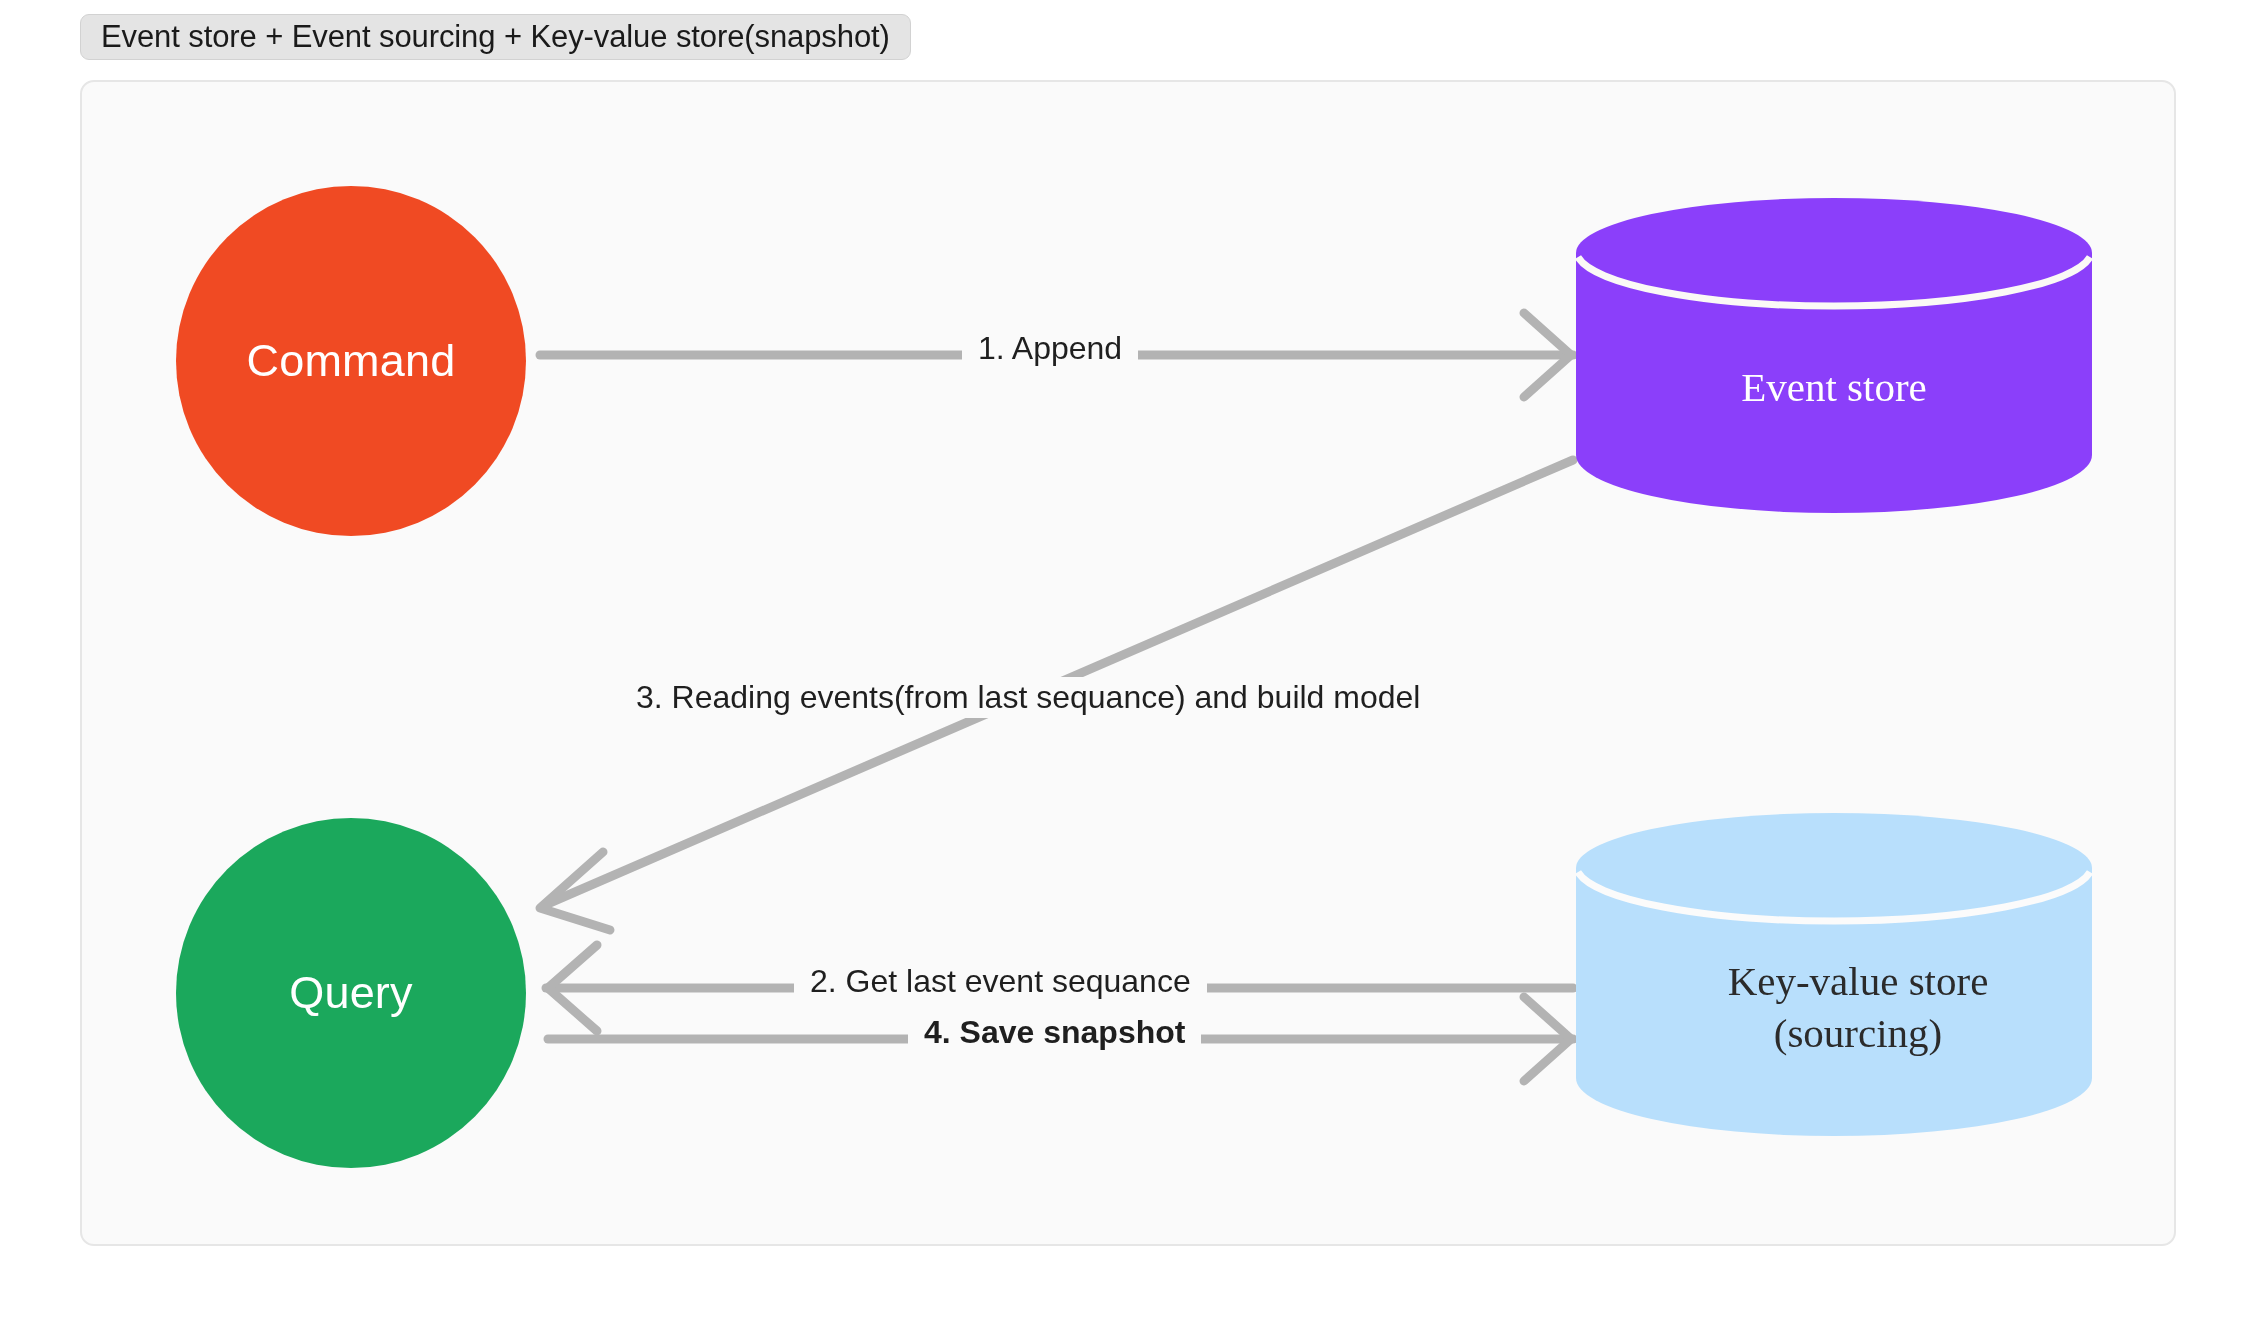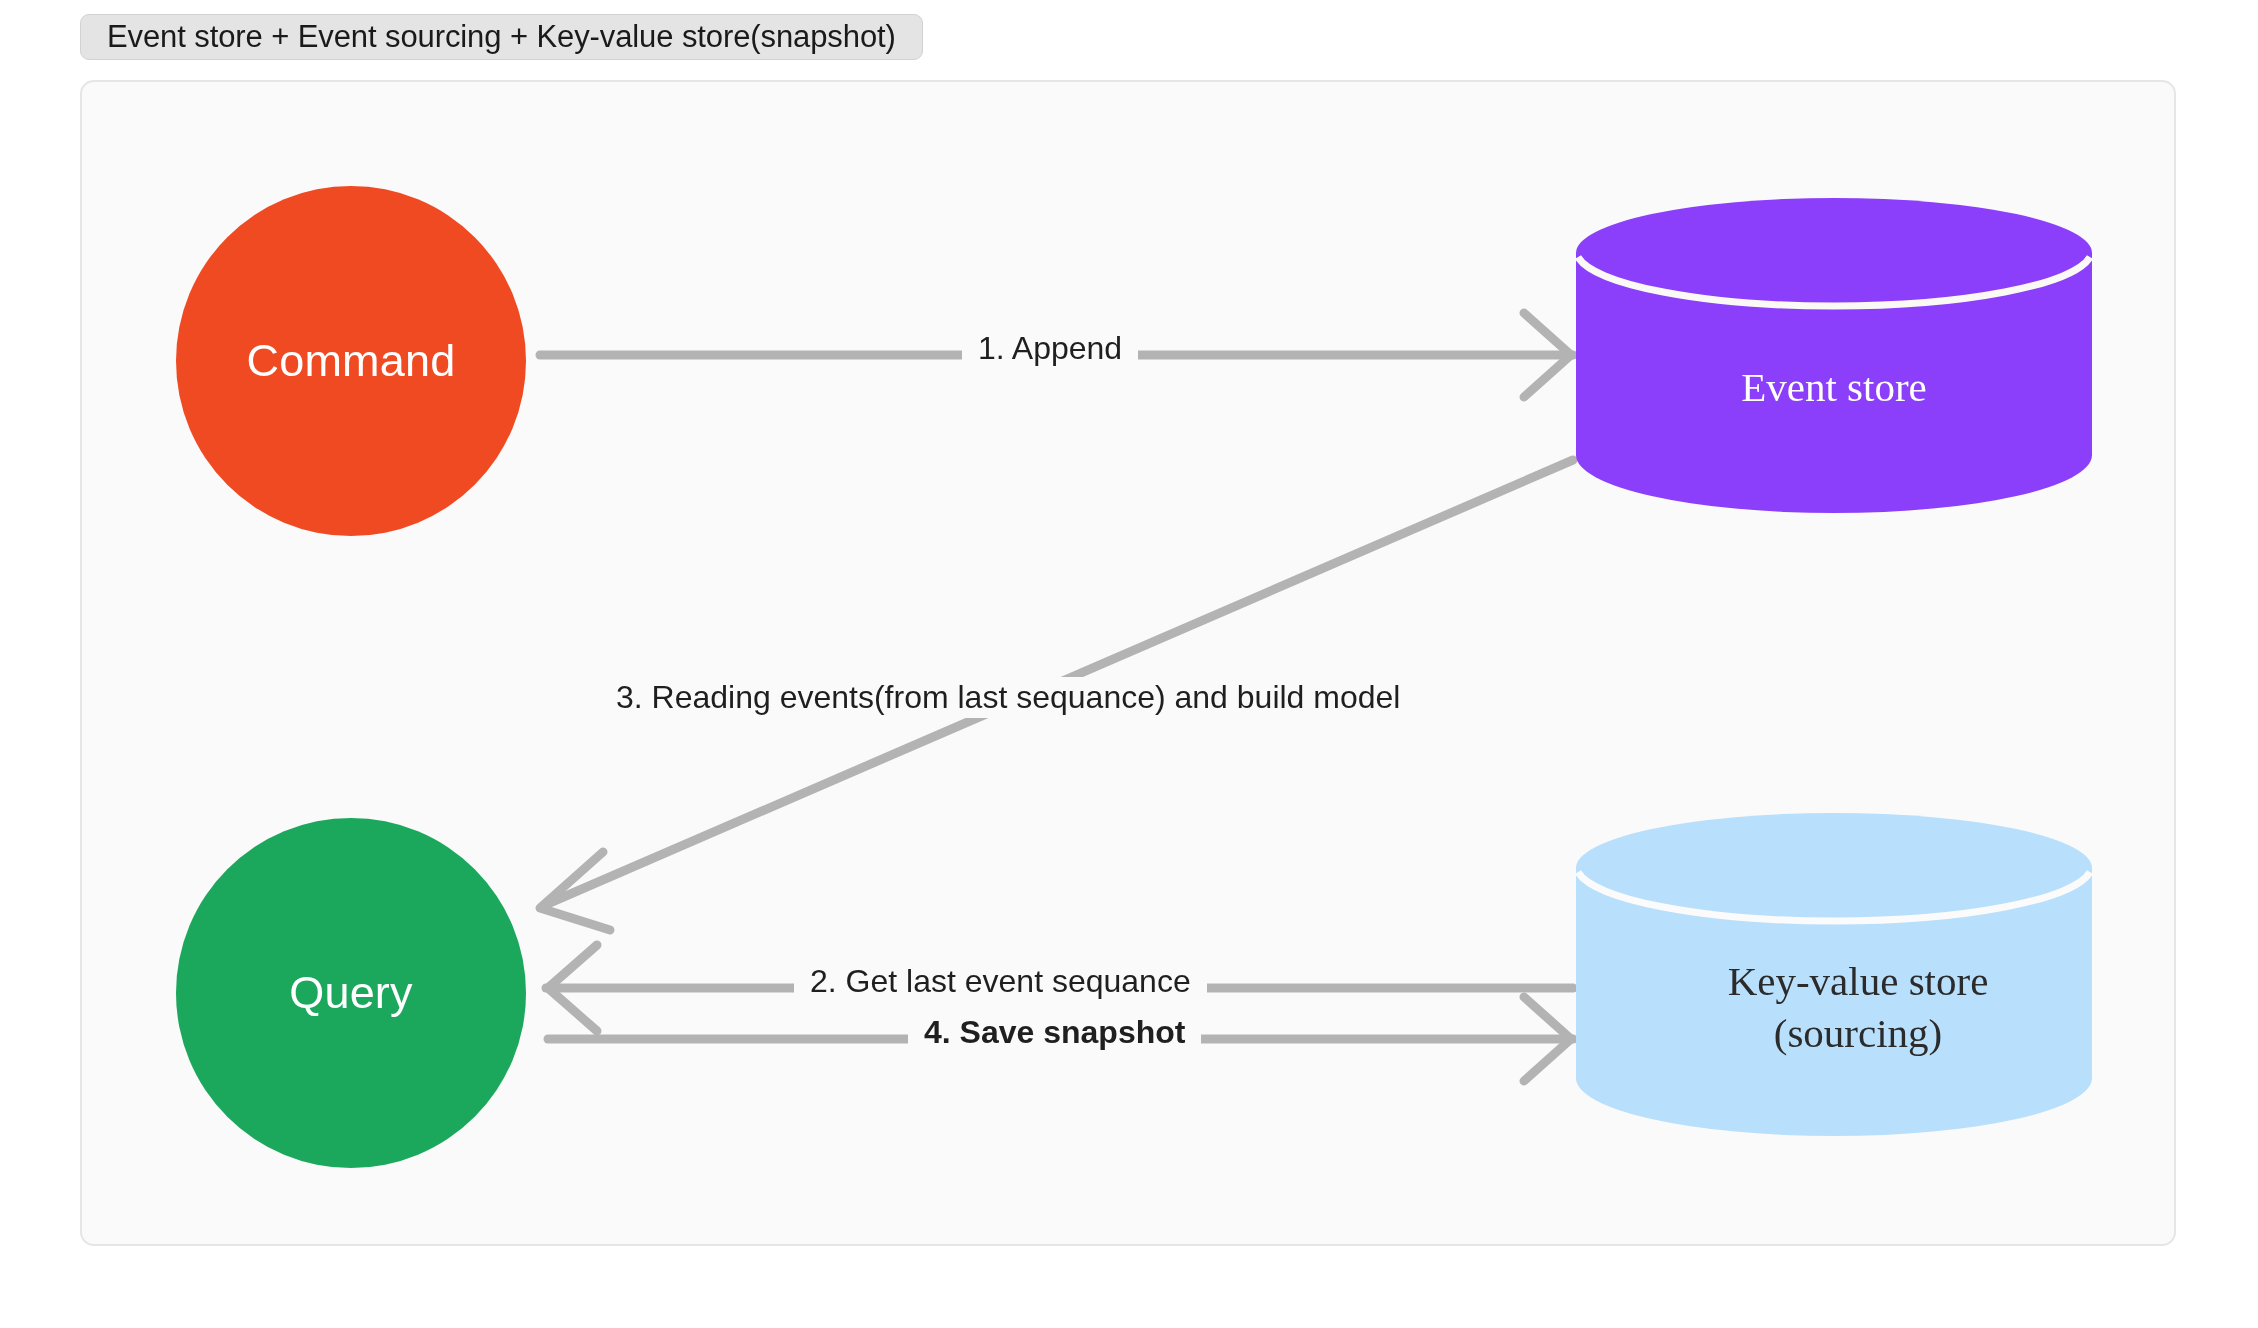--- a/index.html
+++ b/index.html
@@ -17,21 +17,21 @@
   }
 
   
   #title-badge {
     position: absolute;
     left: 80px;
     top: 14px;
     height: 46px;
     display: flex;
     align-items: center;
-    padding: 0 26px;
+    padding: 0 20px;
     background: #e4e4e4;
     border: 1px solid #d2d2d2;
     border-radius: 9px;
     box-sizing: border-box;
     z-index: 8;
   }
   #title-badge span {
     font-size: 31px;
     color: #1a1a1a;
     letter-spacing: -0.1px;
@@ -151,21 +151,21 @@
     z-index: 6;
     background: #fafafa;
     color: #1f1f1f;
     font-size: 32px;
     white-space: nowrap;
     padding: 2px 16px;
     box-sizing: border-box;
     text-align: right;
   }
   #label-append      { left: 962px;  top: 328px;  }
-  #label-reading     { left: 600px;  top: 677px;  }
+  #label-reading     { left: 620px;  top: 677px;  }
   #label-get-last    { left: 794px;  top: 961px;  }
   #label-save-snap   { left: 908px;  top: 1012px; font-weight: bold; }
 </style>
 </head>
 <body>
 
 <div id="page">
 
   <div id="title-badge">
     <span>Event store + Event sourcing + Key-value store(snapshot)</span>

